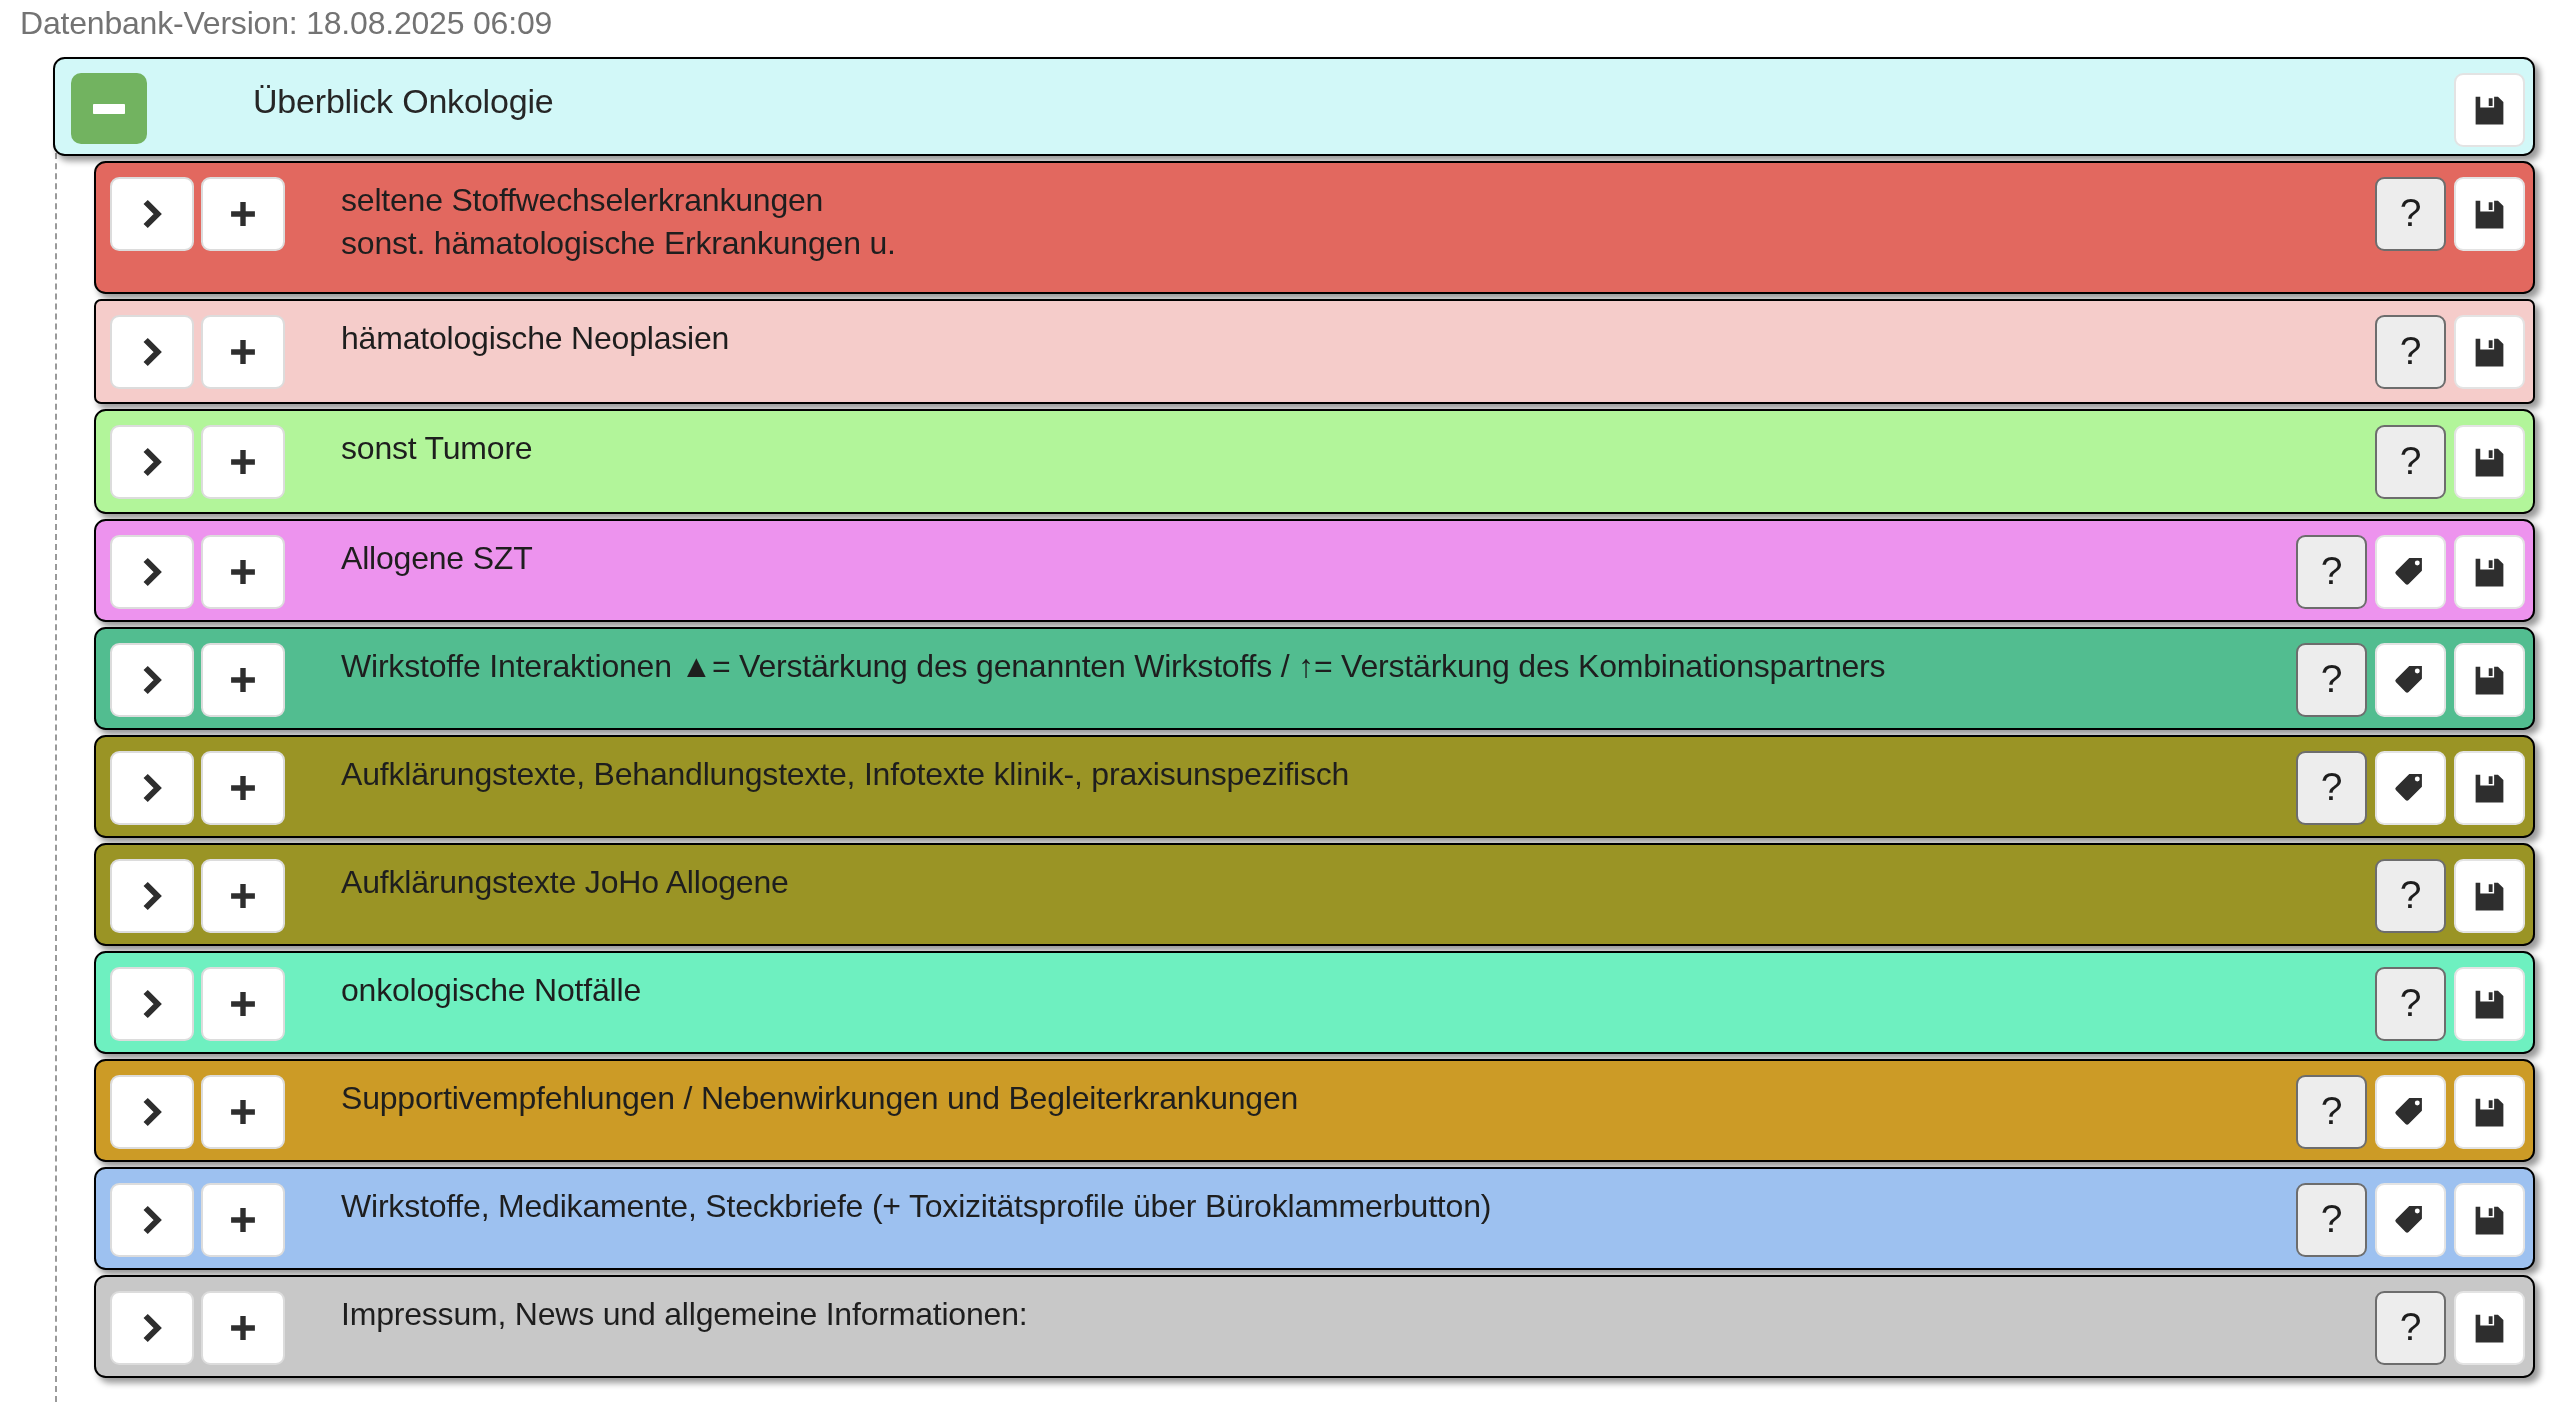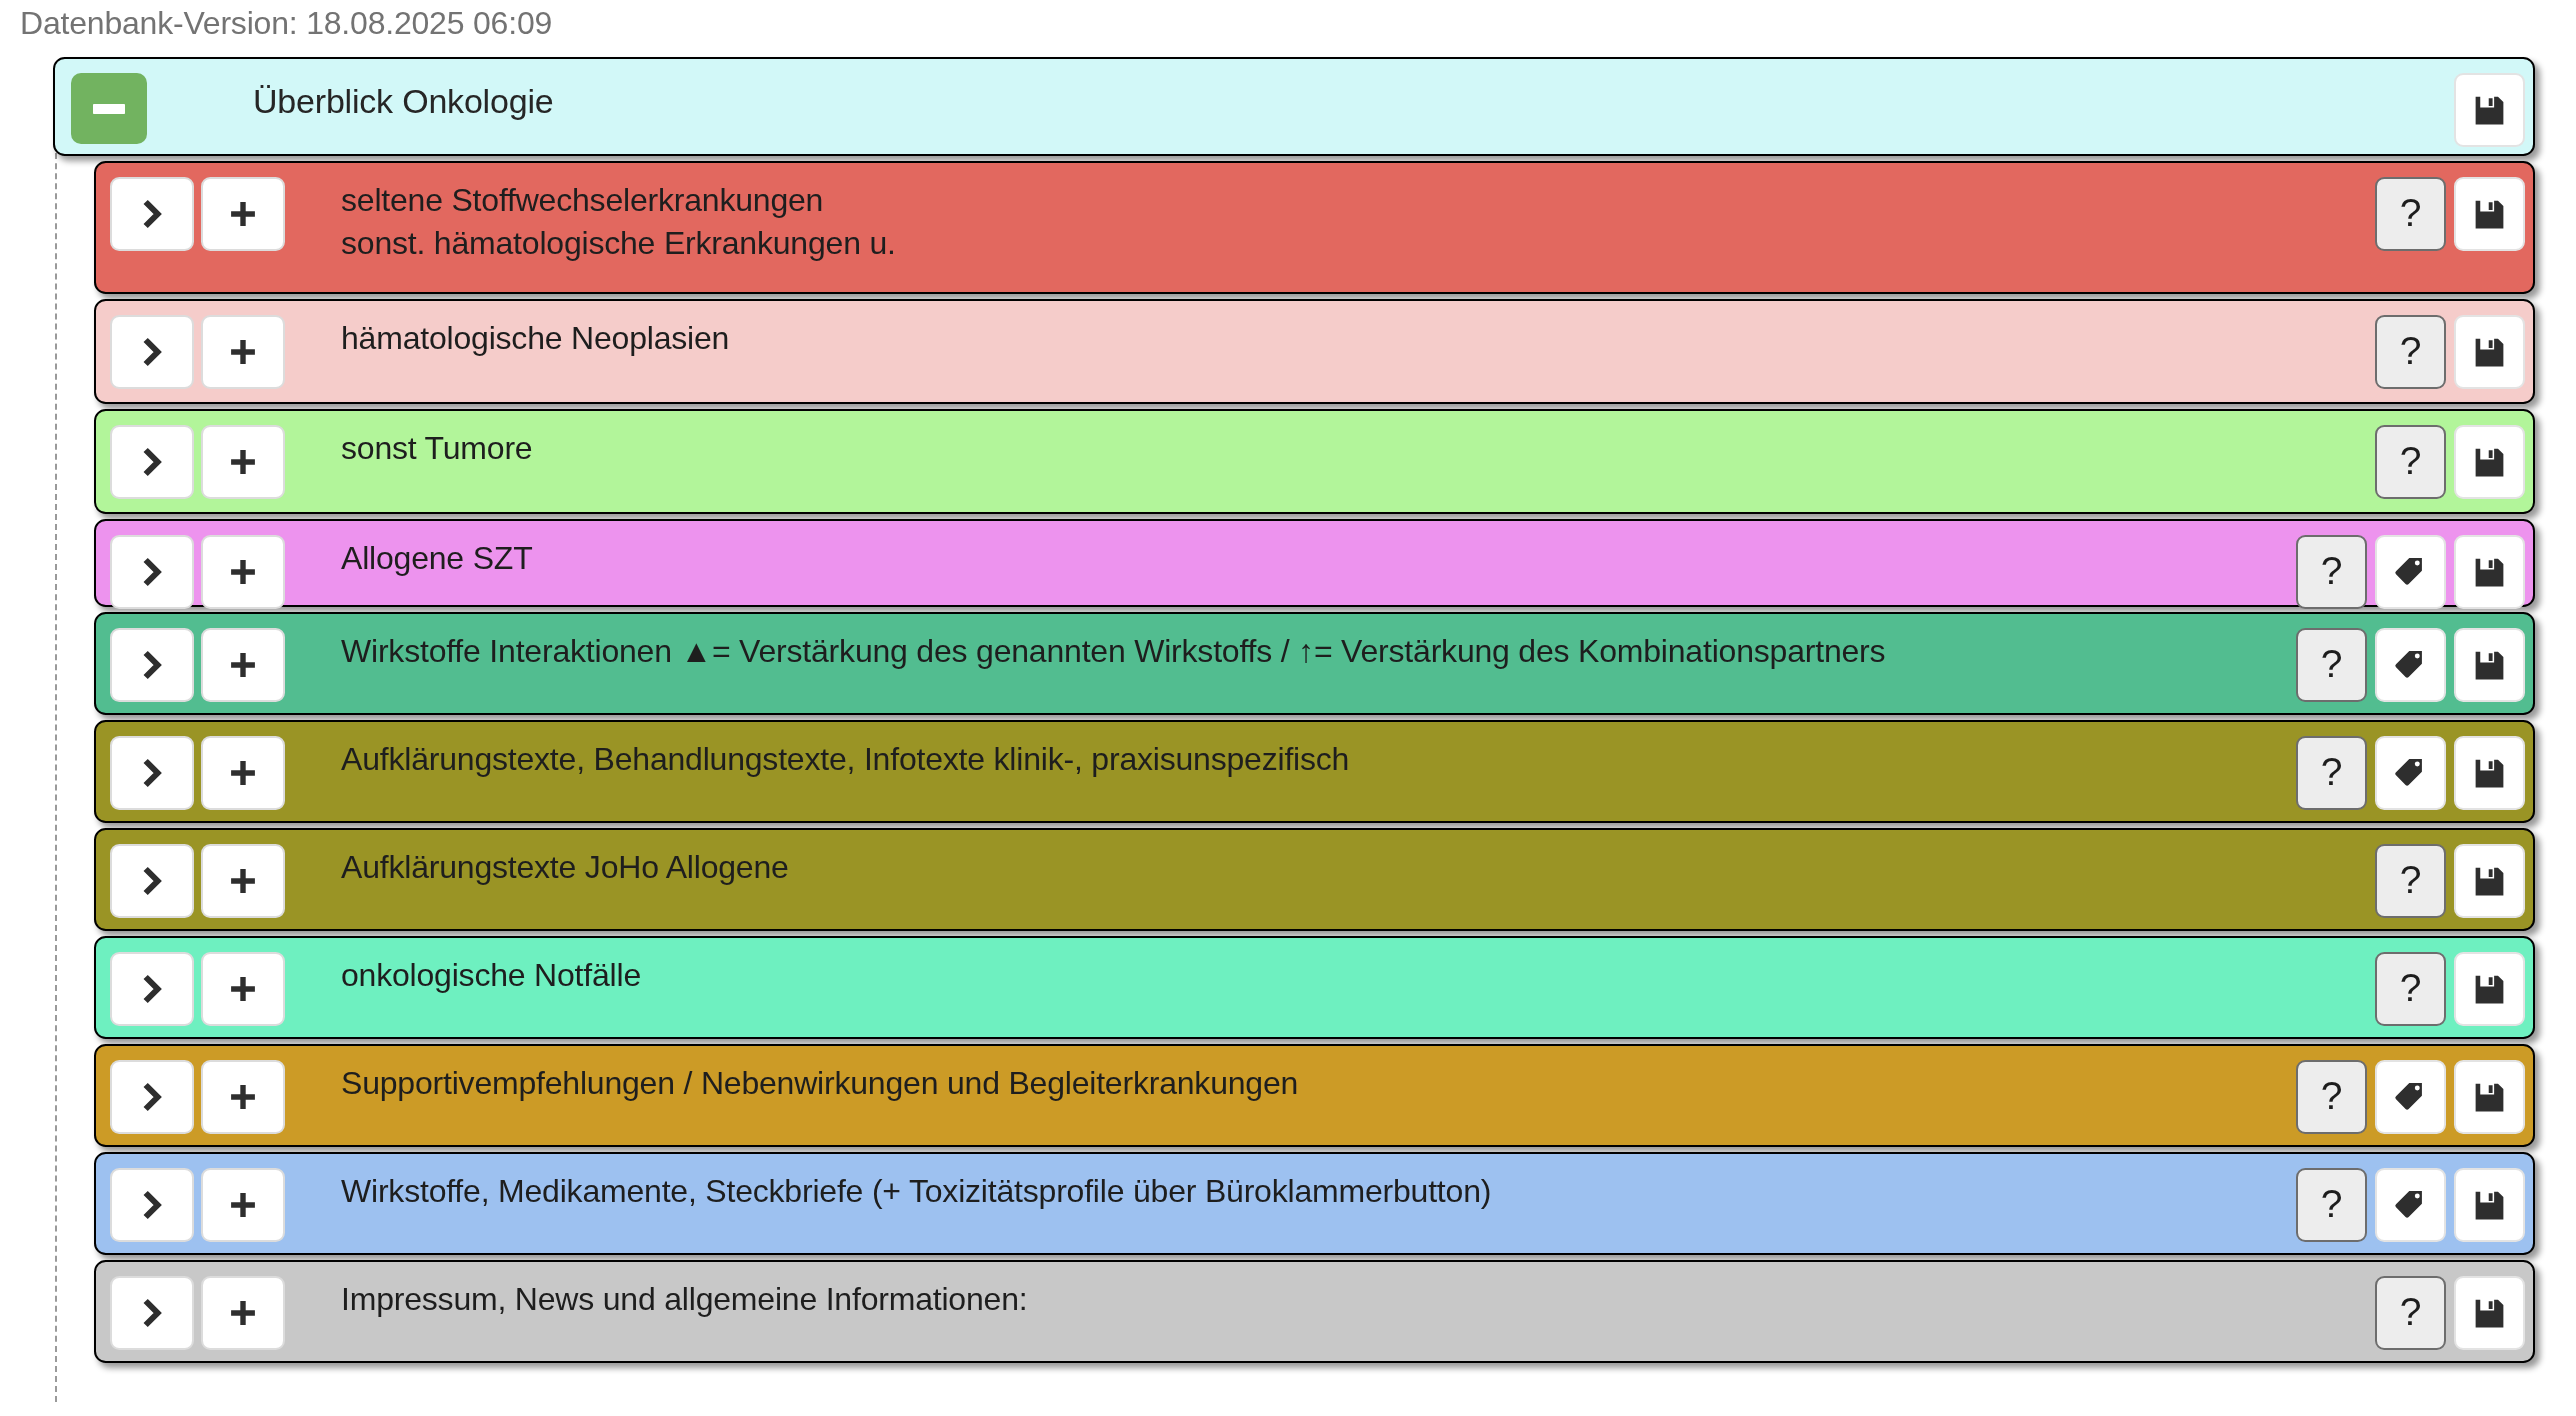--- a/index.html
+++ b/index.html
@@ -154,21 +154,21 @@
         <div class="btn-right help slot slot0">
           <span class="qm">?</span>
         </div>
         <div class="btn-right slot slot1">
           <svg class="icon-sv" width="37" height="37" viewBox="0 0 24 24">
             <path fill="#2e2e2e" d="M3 3h14.5L21 6.5V21H3V3zm3 0v7h9V3H6zm5.5 1h2.5v5h-2.5V4zM6 13h12v8H6v-8z"></path>
           </svg>
         </div>
       </div>
     </div>
-    <div class="row row-child" style="background: rgb(245, 204, 202); height: 105px;">
+    <div class="row row-child" style="background: rgb(245, 204, 202); height: 105px; border-radius: 7px;">
       <div class="btn-left b1">
         <svg class="chev" width="34" height="34" viewBox="0 0 24 24">
           <path fill="none" stroke="#2e2e2e" stroke-width="4.2" stroke-linecap="square" stroke-linejoin="miter" d="M9 5l7 7-7 7"></path>
         </svg>
       </div>
       <div class="btn-left b2">
         <svg class="plus" width="34" height="34" viewBox="0 0 24 24">
           <path fill="#2e2e2e" d="M10.1 3.6h3.8v6.5h6.5v3.8h-6.5v6.5h-3.8v-6.5H3.6v-3.8h6.5z"></path>
         </svg>
       </div>
@@ -200,21 +200,21 @@
         <div class="btn-right help slot slot0">
           <span class="qm">?</span>
         </div>
         <div class="btn-right slot slot1">
           <svg class="icon-sv" width="37" height="37" viewBox="0 0 24 24">
             <path fill="#2e2e2e" d="M3 3h14.5L21 6.5V21H3V3zm3 0v7h9V3H6zm5.5 1h2.5v5h-2.5V4zM6 13h12v8H6v-8z"></path>
           </svg>
         </div>
       </div>
     </div>
-    <div class="row row-child" style="background: rgb(237, 147, 238); height: 88px;">
+    <div class="row row-child" style="background: rgb(237, 147, 238); height: 103px;">
       <div class="btn-left b1">
         <svg class="chev" width="34" height="34" viewBox="0 0 24 24">
           <path fill="none" stroke="#2e2e2e" stroke-width="4.2" stroke-linecap="square" stroke-linejoin="miter" d="M9 5l7 7-7 7"></path>
         </svg>
       </div>
       <div class="btn-left b2">
         <svg class="plus" width="34" height="34" viewBox="0 0 24 24">
           <path fill="#2e2e2e" d="M10.1 3.6h3.8v6.5h6.5v3.8h-6.5v6.5h-3.8v-6.5H3.6v-3.8h6.5z"></path>
         </svg>
       </div>

